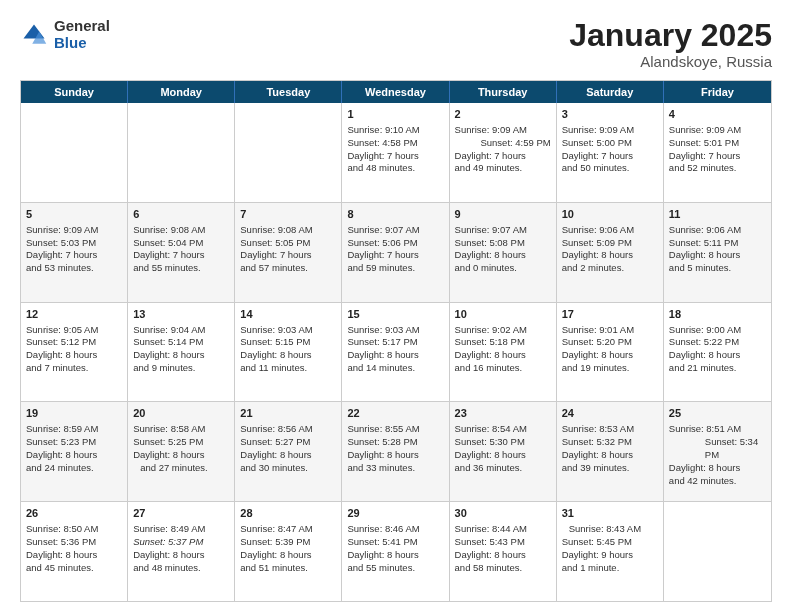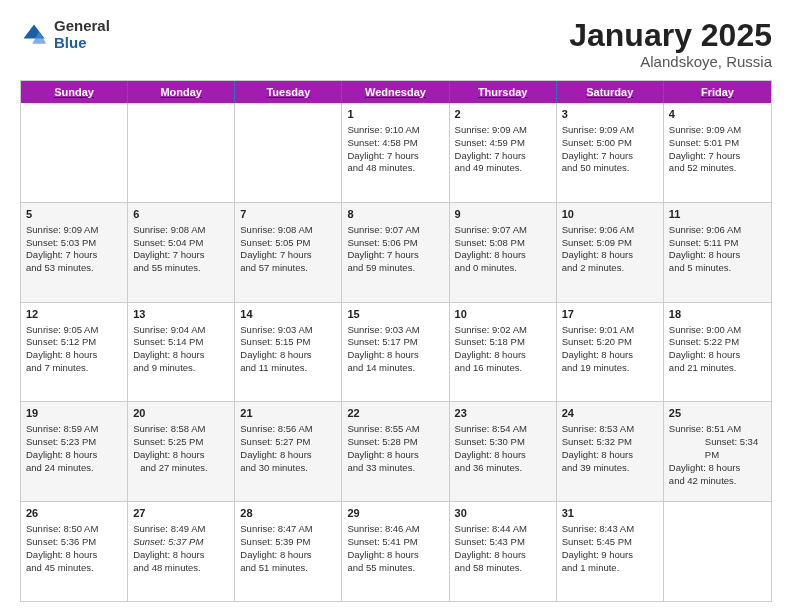--- a/index.html
+++ b/index.html
@@ -62,22 +62,21 @@
     }
     .calendar {
       flex: 1;
       display: flex;
       flex-direction: column;
       border: 1px solid #ccc;
     }
     .cal-header {
       display: grid;
       grid-template-columns: repeat(7, 1fr);
-      background: #a21caf;
-      text-decoration: underline;
+      background: #0c4a6e;
     }
     .cal-header-cell {
       color: #fff;
       font-size: 11px;
       font-weight: bold;
       text-align: center;
       padding: 5px 2px;
       border-right: 1px solid #3070b8;
     }
     .cal-header-cell:last-child { border-right: none; }
@@ -154,21 +153,21 @@
           <div class="cal-cell">
             <span class="day-num">1</span>
             <span style="display: block;">Sunrise: 9:10 AM</span>
             <span style="display: block;">Sunset: 4:58 PM</span>
             <span style="display: block;">Daylight: 7 hours</span>
             <span style="display: block;">and 48 minutes.</span>
           </div>
           <div class="cal-cell">
             <span class="day-num">2</span>
             <span style="display: block;">Sunrise: 9:09 AM</span>
-            <span style="display: block;">Sunset: 4:59 PM</span>
+            <span style="display: block; text-align: right;">Sunset: 4:59 PM</span>
             <span style="display: block;">Daylight: 7 hours</span>
             <span style="display: block;">and 49 minutes.</span>
           </div>
           <div class="cal-cell">
             <span class="day-num">3</span>
             <span style="display: block;">Sunrise: 9:09 AM</span>
             <span style="display: block;">Sunset: 5:00 PM</span>
             <span style="display: block;">Daylight: 7 hours</span>
             <span style="display: block;">and 50 minutes.</span>
           </div>
@@ -364,21 +363,21 @@
           </div>
           <div class="cal-cell">
             <span class="day-num">30</span>
             <span style="display: block;">Sunrise: 8:44 AM</span>
             <span style="display: block;">Sunset: 5:43 PM</span>
             <span style="display: block;">Daylight: 8 hours</span>
             <span style="display: block;">and 58 minutes.</span>
           </div>
           <div class="cal-cell">
             <span class="day-num">31</span>
-            <span style="display: block;">Sunrise: 8:43 AM</span>
+            <span style="display: block; margin-left: 7px;">Sunrise: 8:43 AM</span>
             <span style="display: block;">Sunset: 5:45 PM</span>
             <span style="display: block;">Daylight: 9 hours</span>
             <span style="display: block;">and 1 minute.</span>
           </div>
           <div class="cal-cell empty"></div>
         </div>
       </div>
   </div>
 </div>
 

